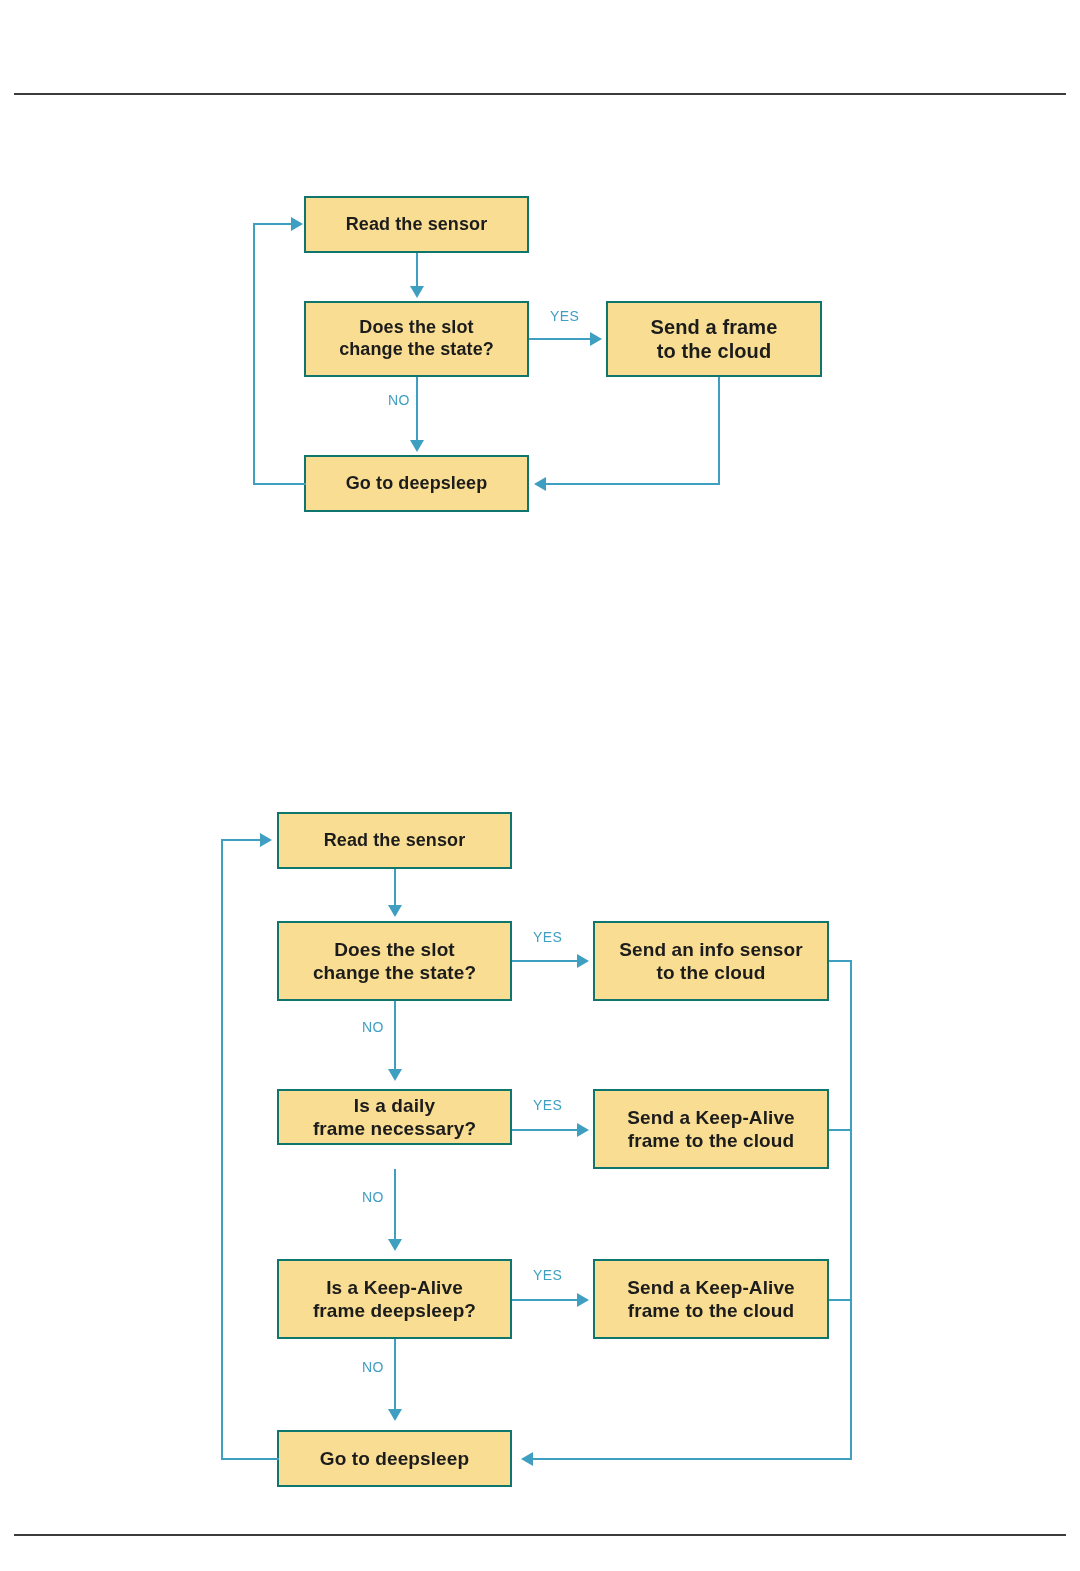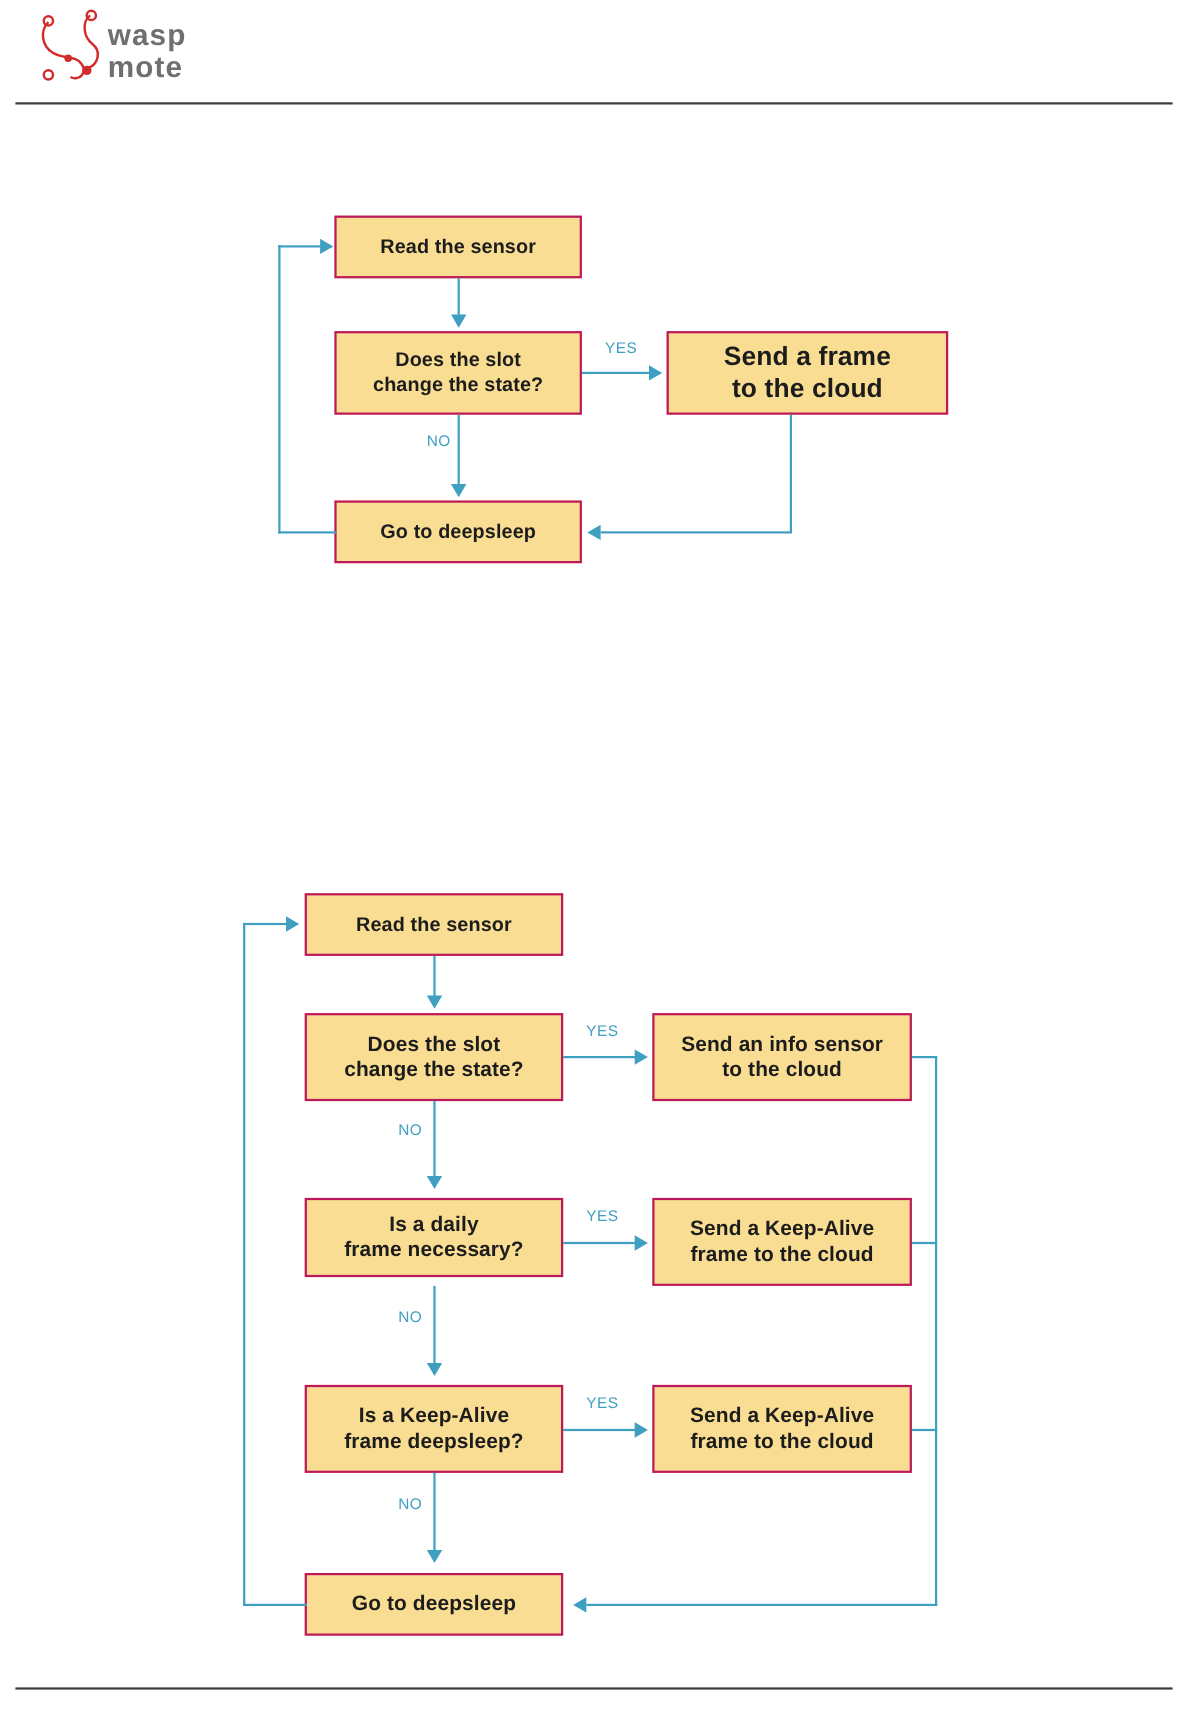--- a/index.html
+++ b/index.html
@@ -48,21 +48,21 @@
   }
 
   
   .chart {
     position: absolute;
   }
   .node {
     position: absolute;
     box-sizing: border-box;
     background: #f8dd92;
-    border: 2px solid #be185d;
+    border: 2px solid #0f766e;
     color: #1c1c1c;
     font-weight: bold;
     display: flex;
     align-items: center;
     justify-content: center;
     text-align: center;
     line-height: 1.22;
     letter-spacing: .1px;
   }
   .node span { display: block; white-space: pre-line; }
@@ -100,49 +100,35 @@
     color: #3f9fc0;
     font-weight: normal;
     font-size: 14px;
     letter-spacing: .4px;
   }
 </style>
 </head>
 <body>
 
 <div class="page-header">
-  <div class="logo">
-    <svg width="170" height="72" viewBox="0 0 170 72" xmlns="http://www.w3.org/2000/svg">
-
-      <path d="M22 12 C14 20, 16 34, 26 40 C36 46, 46 42, 52 50 C58 58, 50 66, 42 62" fill="none" stroke="#d12b2b" stroke-width="2.2"></path>
-      <path d="M60 6 C52 12, 54 26, 62 32 C70 38, 68 50, 58 54" fill="none" stroke="#d12b2b" stroke-width="2.2"></path>
-      <circle cx="22" cy="11" r="4.2" fill="none" stroke="#d12b2b" stroke-width="2.2"></circle>
-      <circle cx="61" cy="6" r="4.2" fill="none" stroke="#d12b2b" stroke-width="2.2"></circle>
-      <circle cx="22" cy="60" r="4.2" fill="none" stroke="#d12b2b" stroke-width="2.2"></circle>
-      <circle cx="57" cy="56" r="4.2" fill="#d12b2b"></circle>
-      <circle cx="40" cy="45" r="3.4" fill="#d12b2b"></circle>
-      <text x="76" y="33" font-family="Liberation Sans, sans-serif" font-size="27" font-weight="bold" fill="#6f6f6f" letter-spacing="1">wasp</text>
-      <text x="76" y="62" font-family="Liberation Sans, sans-serif" font-size="27" font-weight="bold" fill="#6f6f6f" letter-spacing="1">mote</text>
-    </svg>
-  </div>
   <div class="header-rule"></div>
 </div>
 
 <div class="chart" id="chart1" style="left:0; top:0; width:1080px; height:560px;">
 
   <div class="node" style="left:304px; top:196px; width:225px; height:57px; font-size:18px;">
     <span>Read the sensor</span>
   </div>
 
   <div class="node" style="left:304px; top:301px; width:225px; height:76px; font-size:18px;">
     <span>Does the slot
 change the state?</span>
   </div>
 
-  <div class="node" style="left:606px; top:301px; width:256px; height:76px; font-size:24px;">
+  <div class="node" style="left:606px; top:301px; width:216px; height:76px; font-size:20px;">
     <span>Send a frame
 to the cloud</span>
   </div>
 
   <div class="node" style="left:304px; top:455px; width:225px; height:57px; font-size:18px;">
     <span>Go to deepsleep</span>
   </div>
 
   <div class="conn v" style="left:416px; top:253px; height:36px;"></div>
   <div class="arrow down" style="left:410px; top:286px;"></div>
@@ -174,21 +160,21 @@
   <div class="node" style="left:277px; top:921px; width:235px; height:80px; font-size:19px;">
     <span>Does the slot
 change the state?</span>
   </div>
 
   <div class="node" style="left:593px; top:921px; width:236px; height:80px; font-size:19px;">
     <span>Send an info sensor
 to the cloud</span>
   </div>
 
-  <div class="node" style="left:277px; top:1089px; width:235px; height:72px; font-size:19px;">
+  <div class="node" style="left:277px; top:1089px; width:235px; height:56px; font-size:19px;">
     <span>Is a daily
 frame necessary?</span>
   </div>
 
   <div class="node" style="left:593px; top:1089px; width:236px; height:80px; font-size:19px;">
     <span>Send a Keep-Alive
 frame to the cloud</span>
   </div>
 
   <div class="node" style="left:277px; top:1259px; width:235px; height:80px; font-size:19px;">

